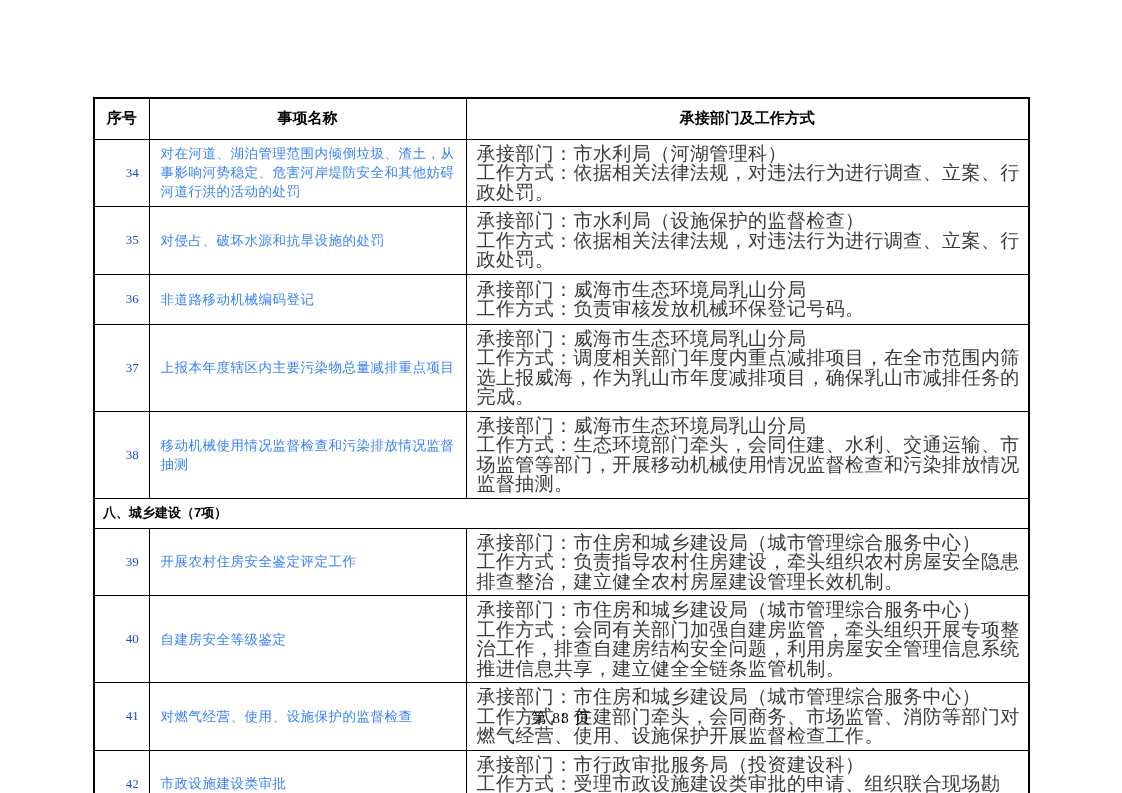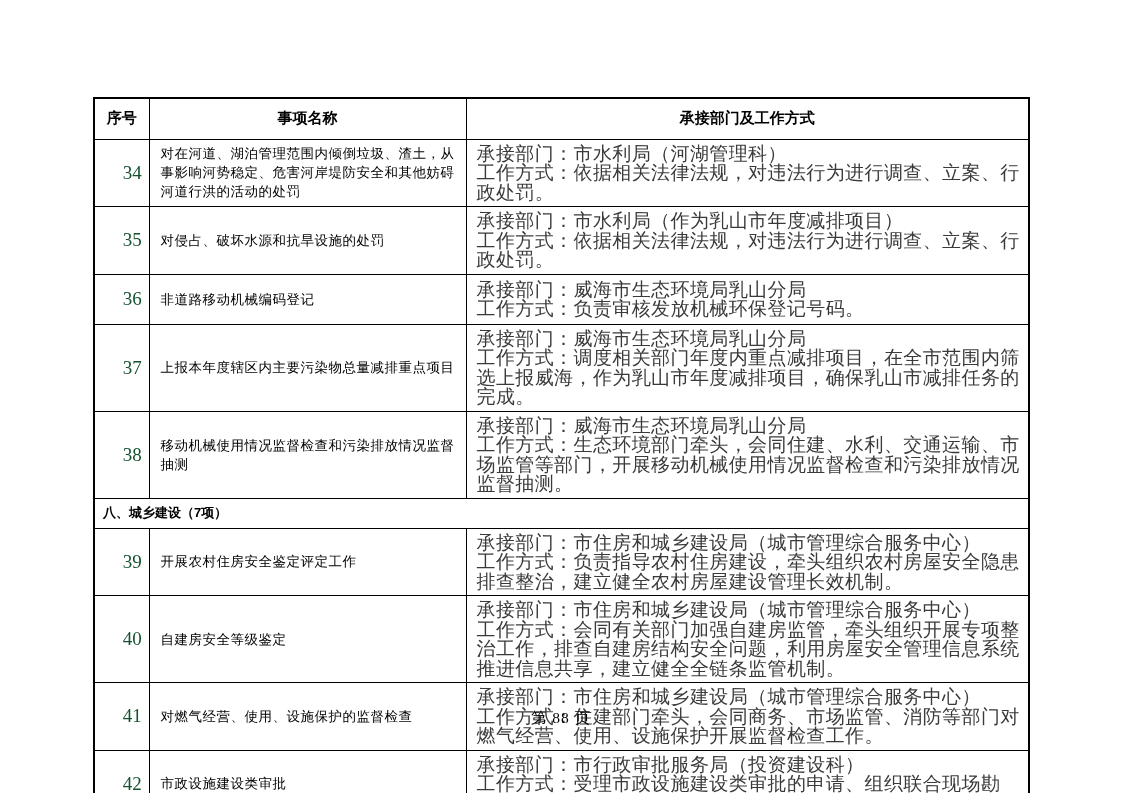--- a/index.html
+++ b/index.html
@@ -39,28 +39,28 @@
   table.doc-table th {
     font-family: "Liberation Sans", "DejaVu Sans", sans-serif;
     font-weight: bold;
     font-size: 15px;
     color: #000000;
     text-align: center;
     padding: 2px 4px;
   }
   td.no {
     text-align: center;
-    font-size: 19px;
-    color: #14532d;
+    font-size: 13px;
+    color: #1d4ed8;
     font-family: "Liberation Serif", "DejaVu Serif", serif;
     padding-left: 22px;
   }
   td.name {
     font-size: 13.5px;
-    color: #000000;
+    color: #3b82f6;
     padding: 4px 6px 4px 11px;
     line-height: 19px;
     letter-spacing: 0.5px;
     text-align: left;
   }
   td.dept {
     font-size: 19px;
     color: #3a3a3a;
     padding: 4px 8px 4px 10px;
     line-height: 19.5px;
@@ -110,21 +110,21 @@
     <td class="name">对在河道、湖泊管理范围内倾倒垃圾、渣土，从事影响河势稳定、危害河岸堤防安全和其他妨碍河道行洪的活动的处罚</td>
     <td class="dept">
       <div>承接部门：市水利局（河湖管理科）</div>
       <div>工作方式：依据相关法律法规，对违法行为进行调查、立案、行政处罚。</div>
     </td>
   </tr>
         <tr style="height: 47px;">
     <td class="no">35</td>
     <td class="name">对侵占、破坏水源和抗旱设施的处罚</td>
     <td class="dept">
-      <div>承接部门：市水利局（作为乳山市年度减排项目）</div>
+      <div>承接部门：市水利局（设施保护的监督检查）</div>
       <div>工作方式：依据相关法律法规，对违法行为进行调查、立案、行政处罚。</div>
     </td>
   </tr>
         <tr style="height: 50px;">
     <td class="no">36</td>
     <td class="name">非道路移动机械编码登记</td>
     <td class="dept">
       <div>承接部门：威海市生态环境局乳山分局</div>
       <div>工作方式：负责审核发放机械环保登记号码。</div>
     </td>

